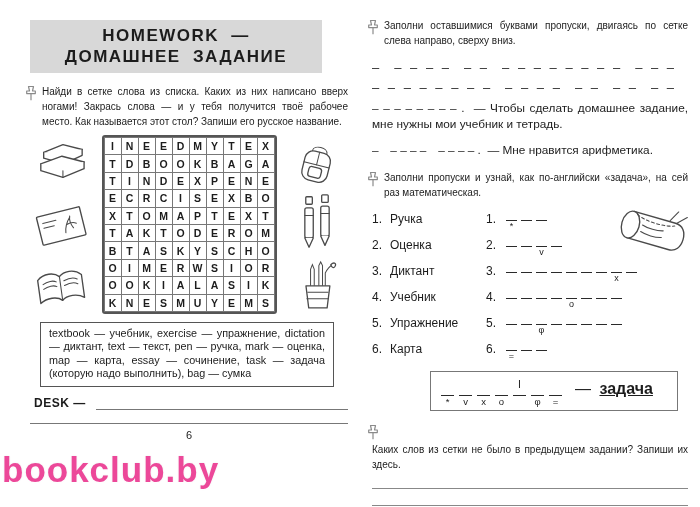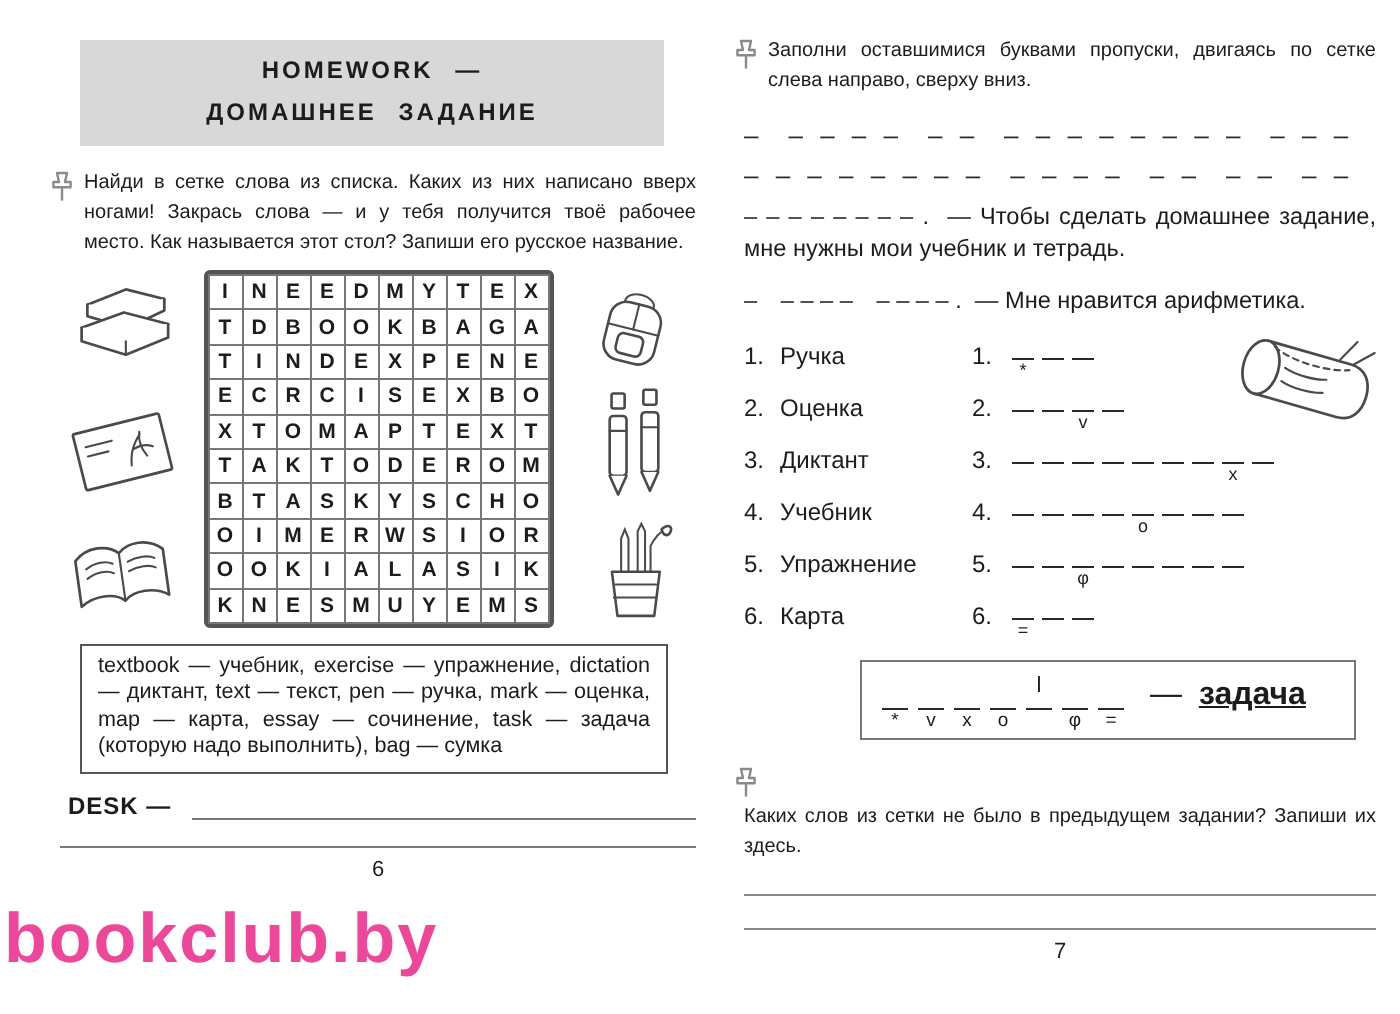--- a/index.html
+++ b/index.html
@@ -2,22 +2,22 @@
 <html><head>
 <meta charset="utf-8">
 <style>
   html,body{margin:0;padding:0;}
   body{width:700px;height:507px;position:relative;background:#fff;overflow:hidden;
        font-family:"Liberation Sans", sans-serif;color:#1c1c1c;}
   .page{position:absolute;top:0;}
   #left-page{left:30px;top:20px;width:318px;}
   #right-page{left:372px;top:18px;width:316px;}
 
-  .title-box{margin-left:10px;width:292px;background:#d8d8d8;text-align:center;
-             padding:5px 0 6px;font-weight:bold;font-size:12px;line-height:21px;
+  .title-box{width:292px;background:#d8d8d8;text-align:center;
+             padding:5px 0 6px;font-weight:bold;font-size:17px;line-height:21px;
              letter-spacing:1.5px;word-spacing:6px;}
   .ex{display:flex;align-items:flex-start;}
   .pin{flex:none;width:16px;margin:1px 2px 0 -6px;}
   .ex-text{text-align:justify;font-size:10px;line-height:15px;}
 
   .grid-section{margin-top:6px;display:flex;justify-content:space-between;align-items:stretch;}
   .illos{width:62px;display:flex;flex-direction:column;justify-content:space-between;
          align-items:center;padding:2px 0;}
   .letter-grid{display:inline-block;border:2px solid #555;border-radius:3px;background:#fff;align-self:flex-start;}
   .grid-row{display:flex;}
@@ -311,20 +311,31 @@
         </svg>
     </span>
     <div class="ex-text">Заполни оставшимися буквами пропуски, двигаясь по сетке слева направо, сверху вниз.</div>
   </div>
 
   <div class="dash-line" id="blanks1-l1">– – – – – – – – – – – – – – – – – –</div>
   <div class="dash-line" id="blanks1-l2">– – – – – – – – – – – – – – – – – –</div>
   <div class="dash-para" id="blanks1-l3">– – – – – – – – .  — Чтобы сделать домашнее задание, мне нужны мои учебник и тетрадь.</div>
   <div class="dash-para" id="blanks2">– – – – – – – – – .  — Мне нравится арифметика.</div>
 
+  <div class="ex" id="ex3">
+    <span class="pin">
+      <svg width="14" height="18" viewBox="0 0 14 18">
+          <g fill="none" stroke="#8a8a8a" stroke-width="1.2" stroke-linejoin="round">
+            <path d="M4.5 1.5h5l-1 4.5h2.8v2.6H2.7V6h2.8z"></path>
+            <path d="M7 8.8v6.5"></path>
+          </g>
+        </svg>
+    </span>
+    <div class="ex-text">Заполни пропуски и узнай, как по-английски «задача», на сей раз математическая.</div>
+  </div>
 
   <div class="word-list">
     <span id="pencilcase">
       <svg width="82" height="66" viewBox="0 0 84 66">
         <g transform="rotate(16 42 33)">
           <path class="sk2" d="M56 18 l6 -11 M63 19 l9 -9"></path>
           <path class="sk" d="M18 19 H62 c8 0 12 6 12 14 s-4 14 -12 14 H18"></path>
           <ellipse class="sk" cx="18" cy="33" rx="9" ry="14"></ellipse>
           <path class="sk2" stroke-dasharray="3 2.5" d="M22 21 c10 5 30 5 40 1"></path>
           <path class="sk2" d="M30 30 c6 2 16 2 22 0 M30 37 c6 2 16 2 22 0"></path>

